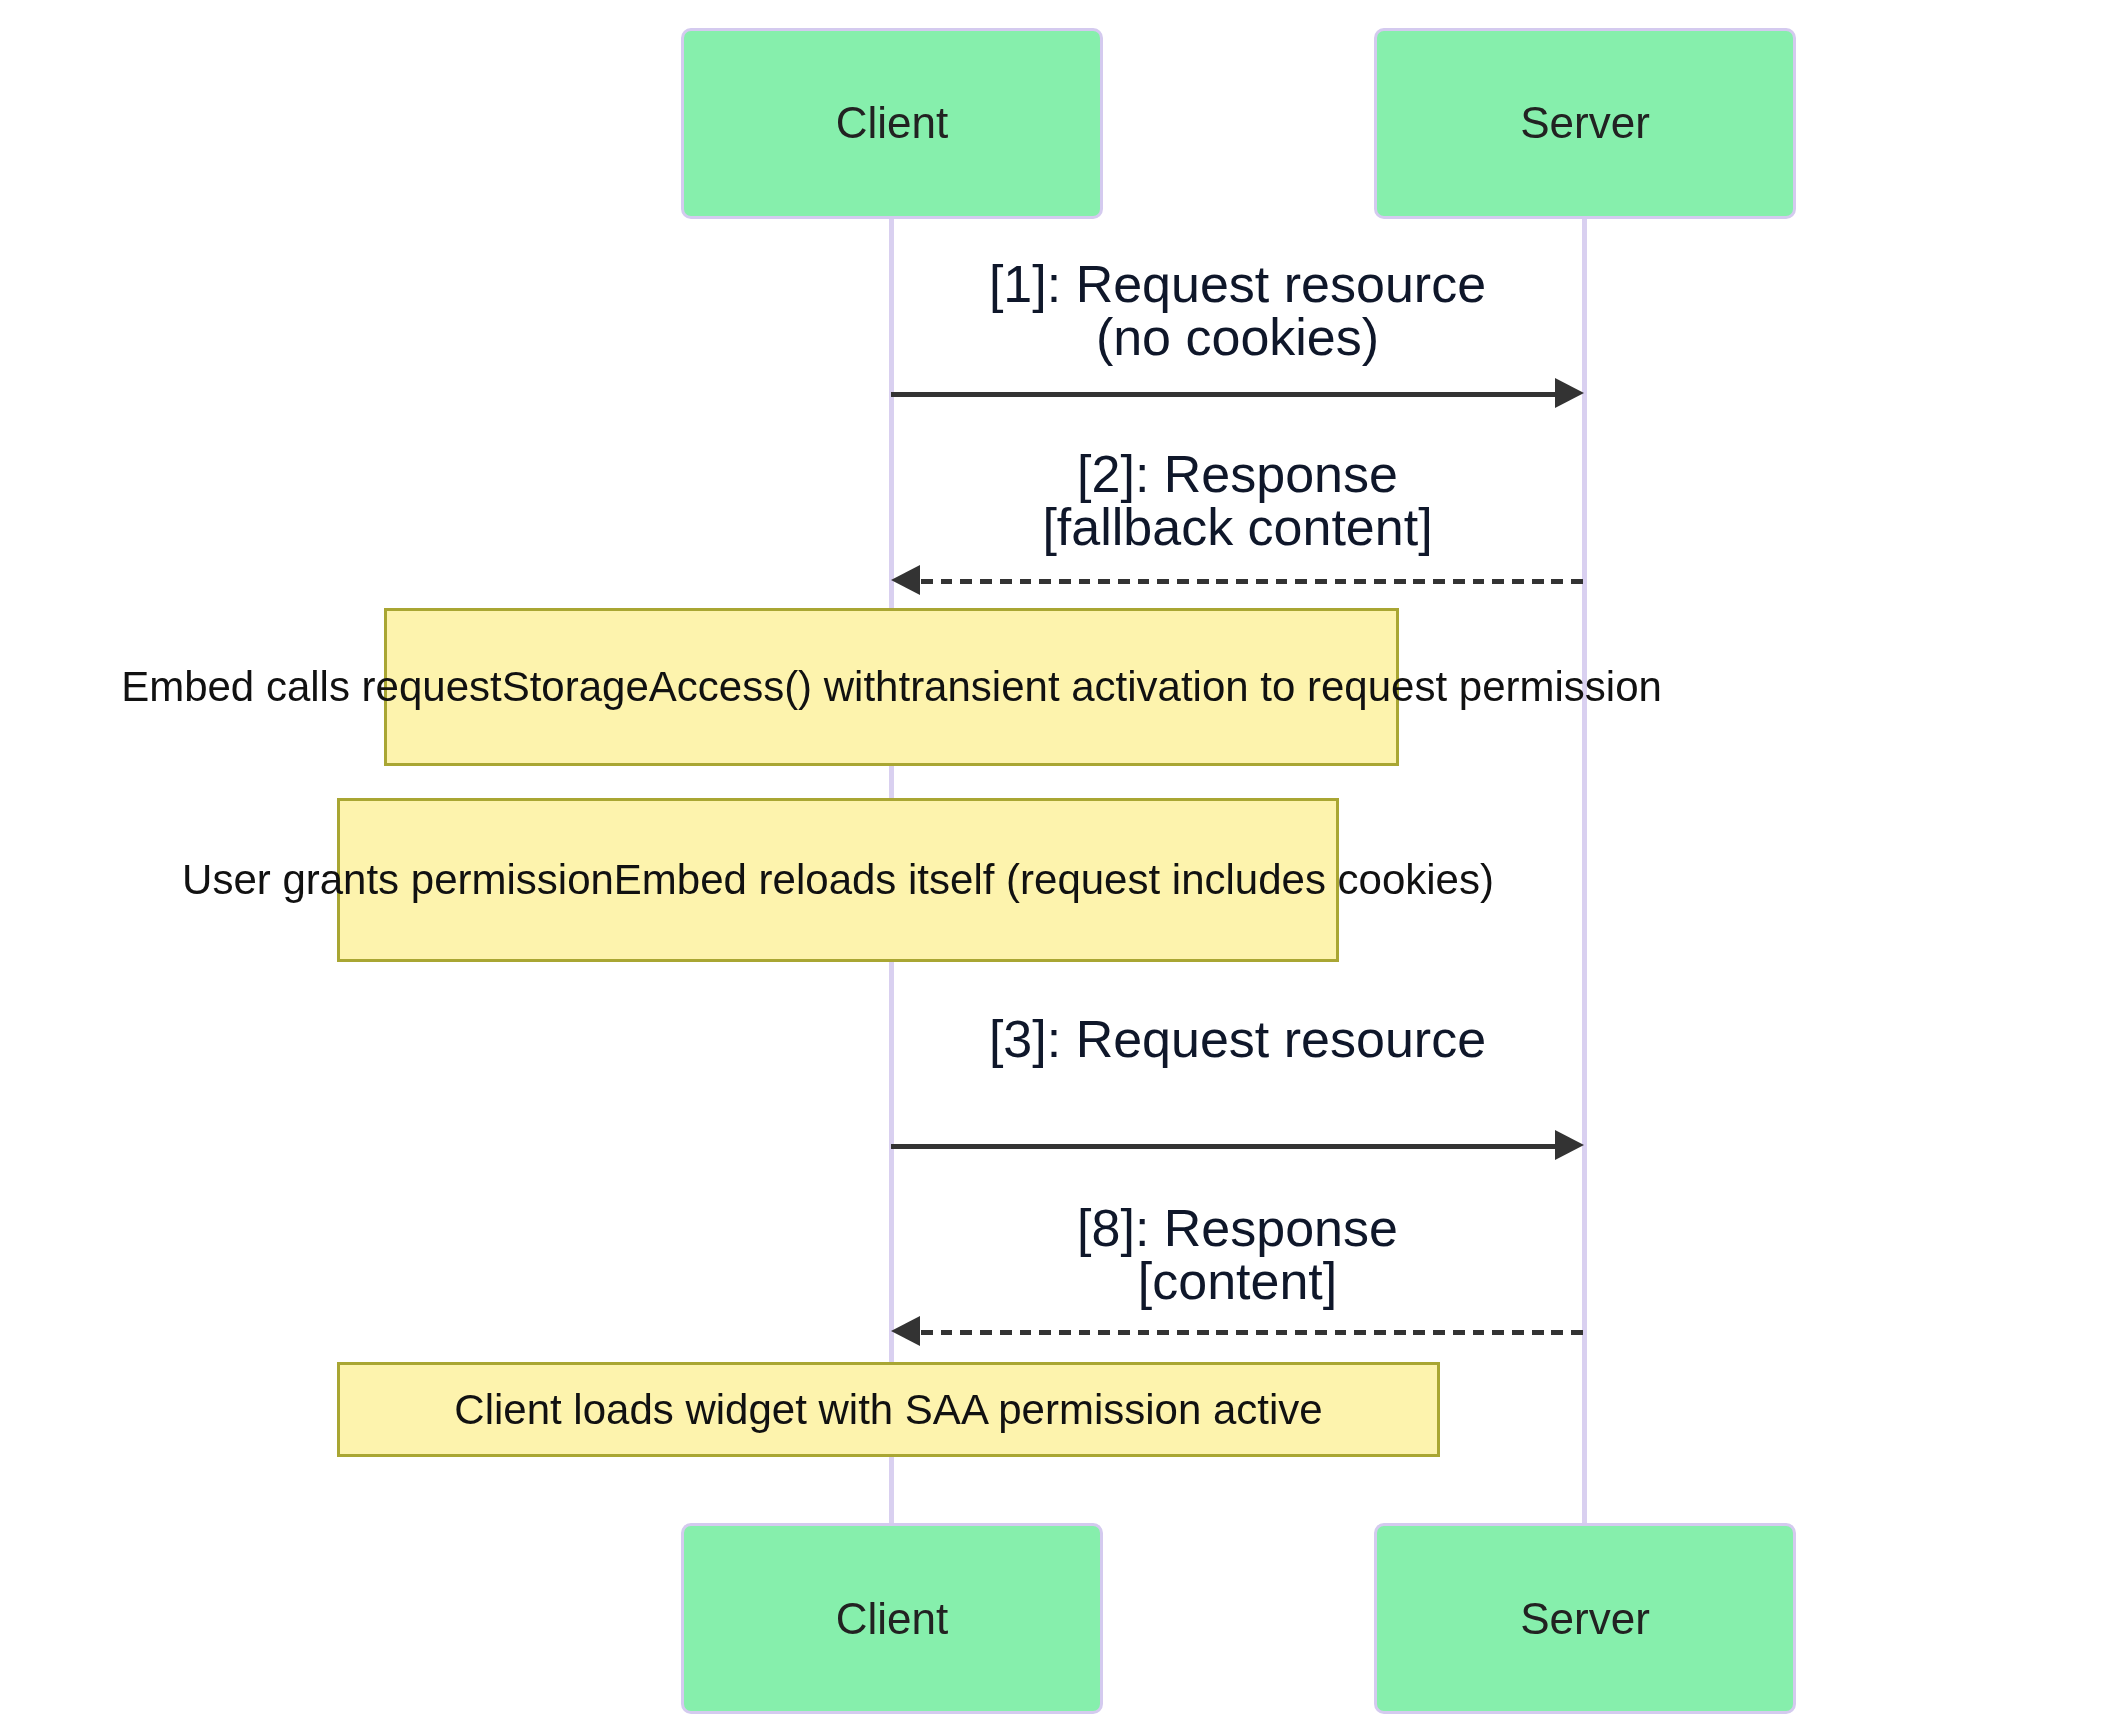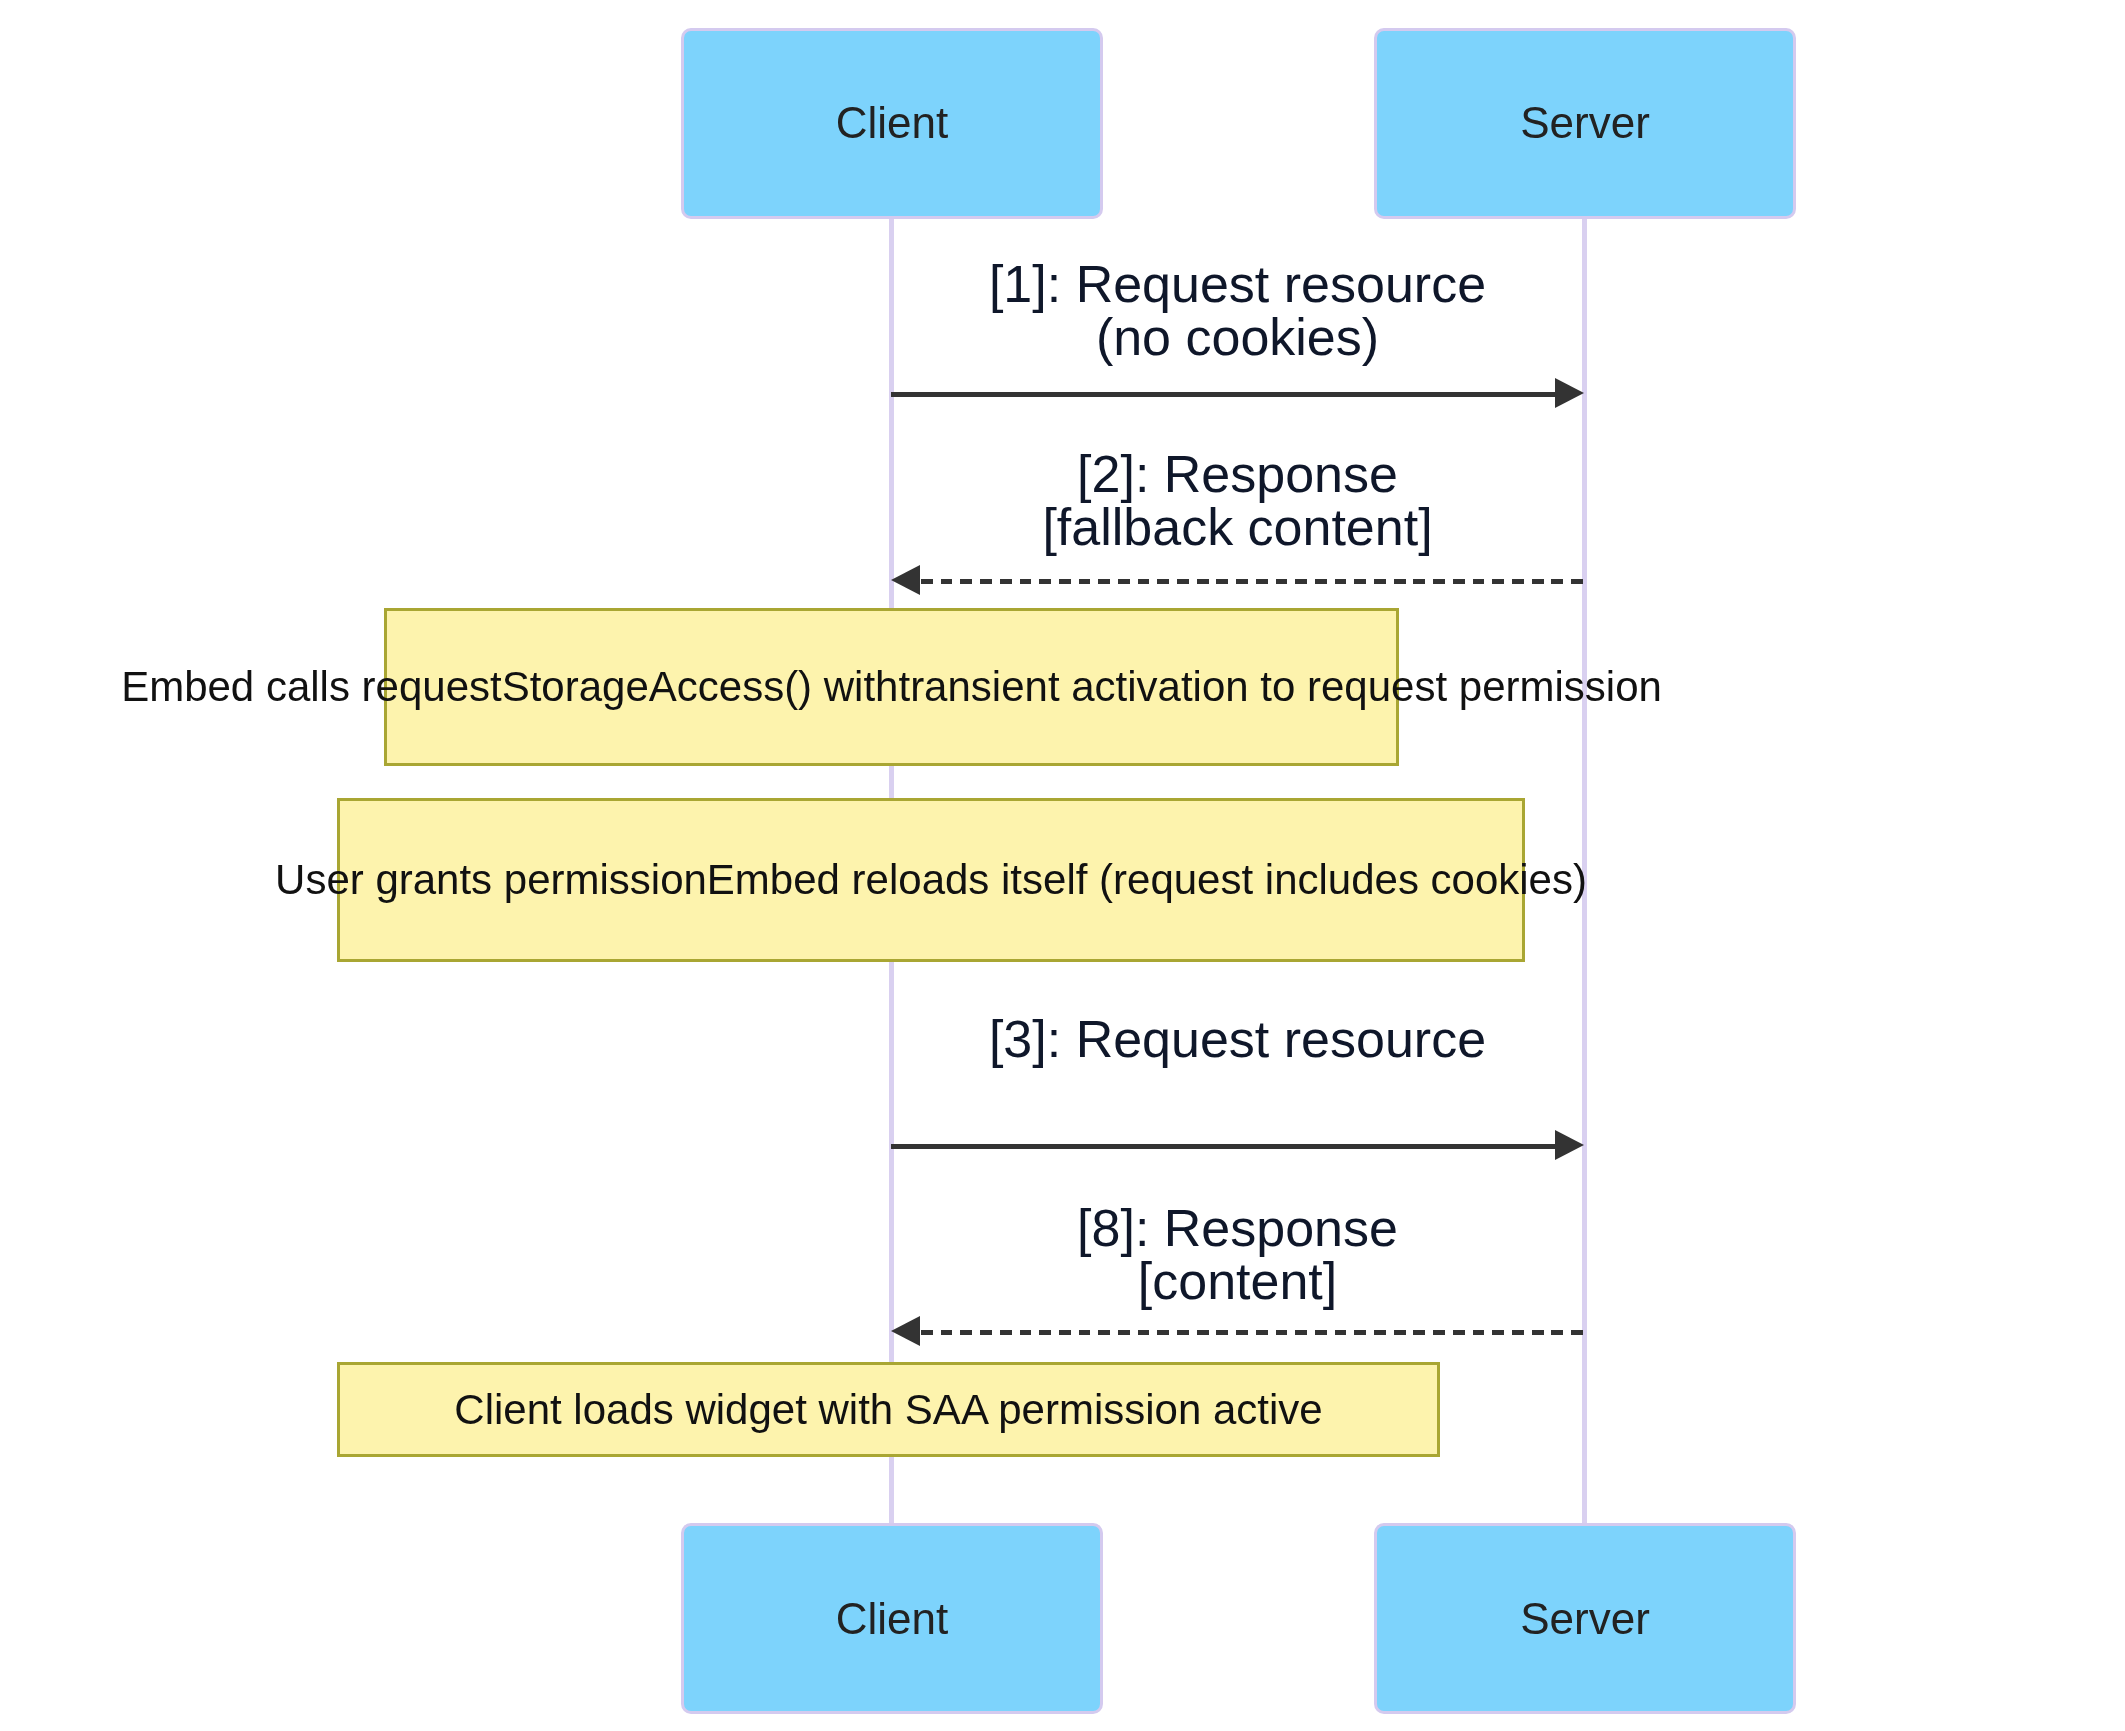--- a/index.html
+++ b/index.html
@@ -4,21 +4,21 @@
 <style>
   html,body { margin:0; padding:0; background:#ffffff; }
   .canvas {
     position:relative; width:2126px; height:1732px; background:#ffffff;
     font-family:"Liberation Sans", sans-serif; overflow:hidden;
   }
 
   
   .actor-box {
     position:absolute; width:422px; height:191px; box-sizing:border-box;
-    background:#7dd3fc; border:3px solid #d4caef; border-radius:9.9px;
+    background:#86efac; border:3px solid #d4caef; border-radius:9.9px;
     display:flex; align-items:center; justify-content:center;
     font-size:44px; color:#222222;
   }
   .actor-client.top    { left:681px;  top:27.6px; }
   .actor-server.top    { left:1374px; top:27.6px; }
   .actor-client.bottom { left:681px;  top:1523px; }
   .actor-server.bottom { left:1374px; top:1523px; }
 
   
   .lifeline {
@@ -60,21 +60,21 @@
 
   
   .note {
     position:absolute; box-sizing:border-box;
     background:#fdf3ad; border:3px solid #a9a633; color:#111111;
     font-size:42px; line-height:54px;
     display:flex; flex-direction:row; align-items:center; justify-content:center;
     text-align:center; white-space:nowrap;
   }
   .n1 { left:384px; top:608px;  width:1015px; height:158px; }
-  .n2 { left:337px; top:798px;  width:1188px; height:164px; }
+  .n2 { left:337px; top:798px;  width:1002px; height:164px; }
   .n3 { left:337px; top:1362px; width:1103px; height:95px; }
 </style>
 </head>
 <body>
 
 <div class="canvas">
 
   <div class="lifeline lifeline-client"></div>
   <div class="lifeline lifeline-server"></div>
 

